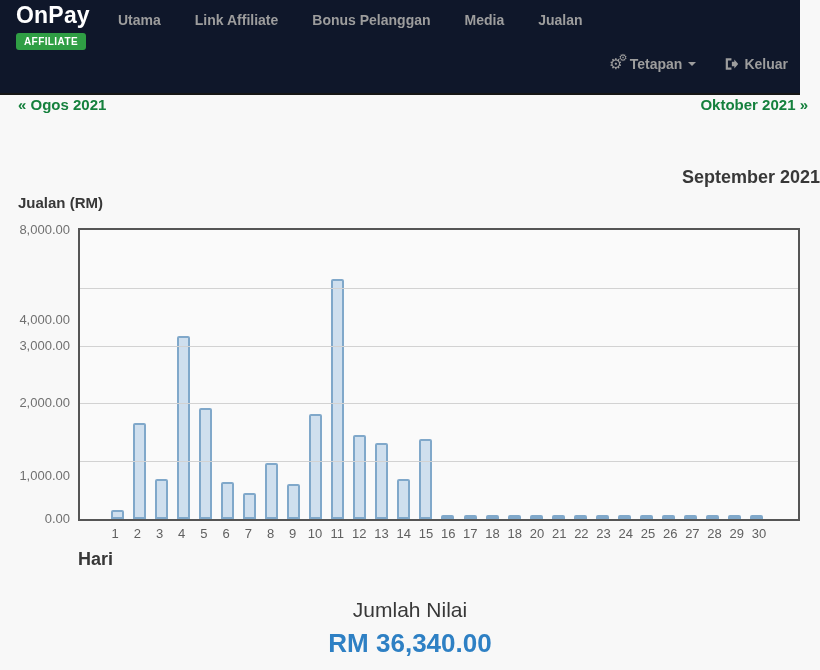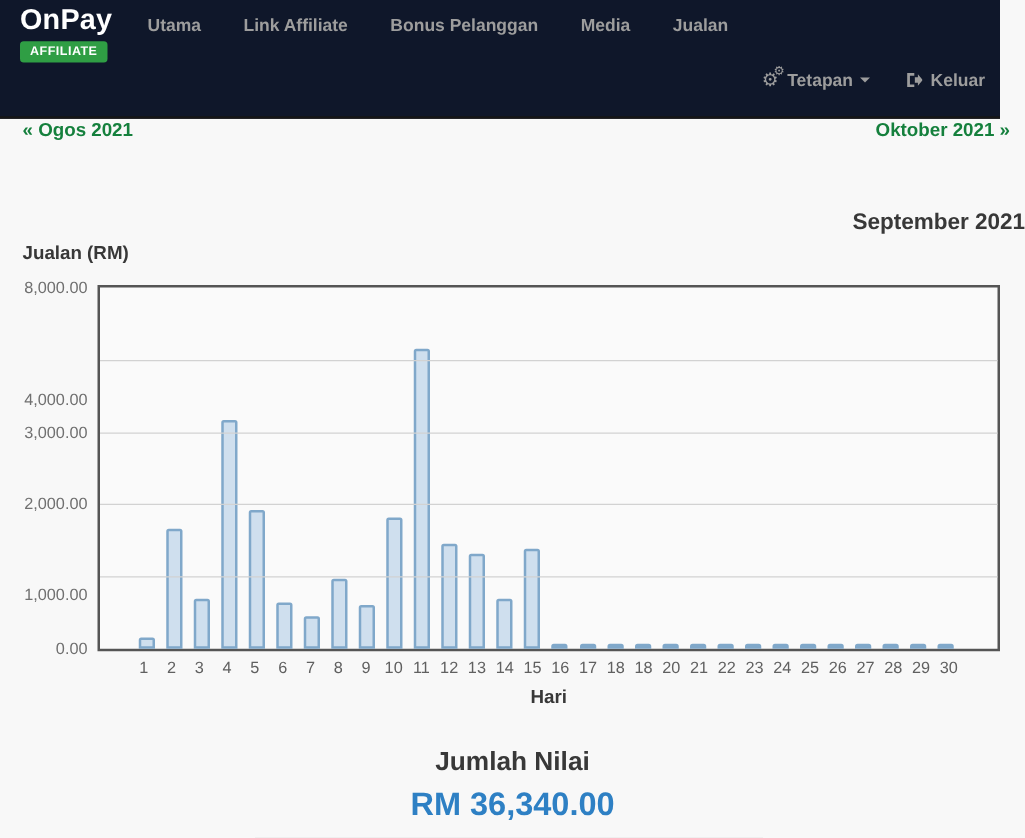--- a/index.html
+++ b/index.html
@@ -86,28 +86,28 @@
   .y-label {
     position:absolute; left:0; width:70px; text-align:right;
     font-size:13px; color:#707070;
   }
   .x-labels {
     position:absolute; left:78px; top:526px; width:722px;
     display:flex; padding:0 30px 0 26px;
   }
   .x-label { flex:1; text-align:center; font-size:13px; color:#606060; }
   .x-axis-title {
-    position:absolute; left:78px; top:549px; width:722px; text-align:center;
-    font-size:15px; font-weight:bold; color:#383838;
+    position:absolute; left:78px; top:549px; width:722px; text-align:left;
+    font-size:18px; font-weight:bold; color:#383838;
   }
 
   
   .summary-label {
     position:absolute; top:598px; left:0; width:820px; text-align:center;
-    font-size:21px; font-weight:bold; color:#383838;
+    font-size:21px; font-weight:normal; color:#383838;
   }
   .summary-value {
     position:absolute; top:628px; left:0; width:820px; text-align:center;
     font-size:26px; font-weight:bold; color:#2e80c4;
   }
 </style>
 </head>
 <body>
 
 <div class="page">

